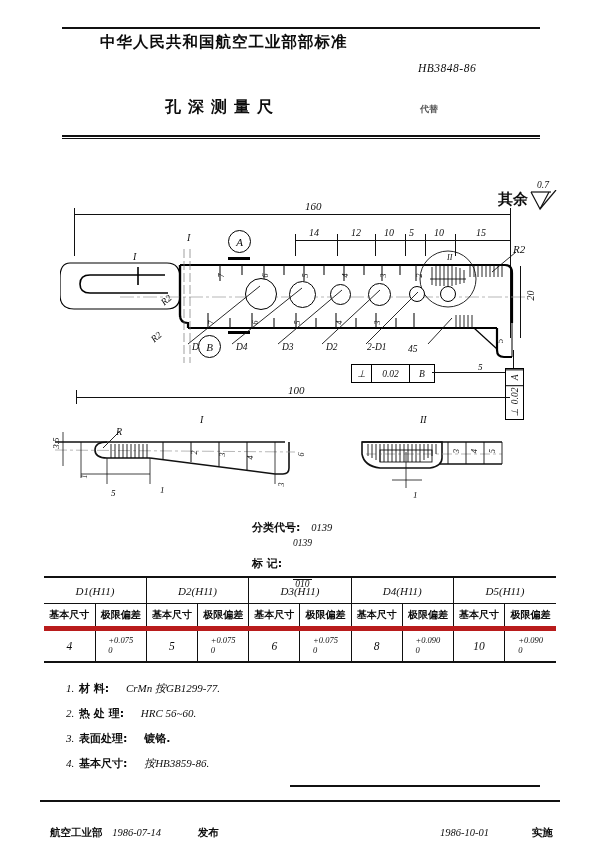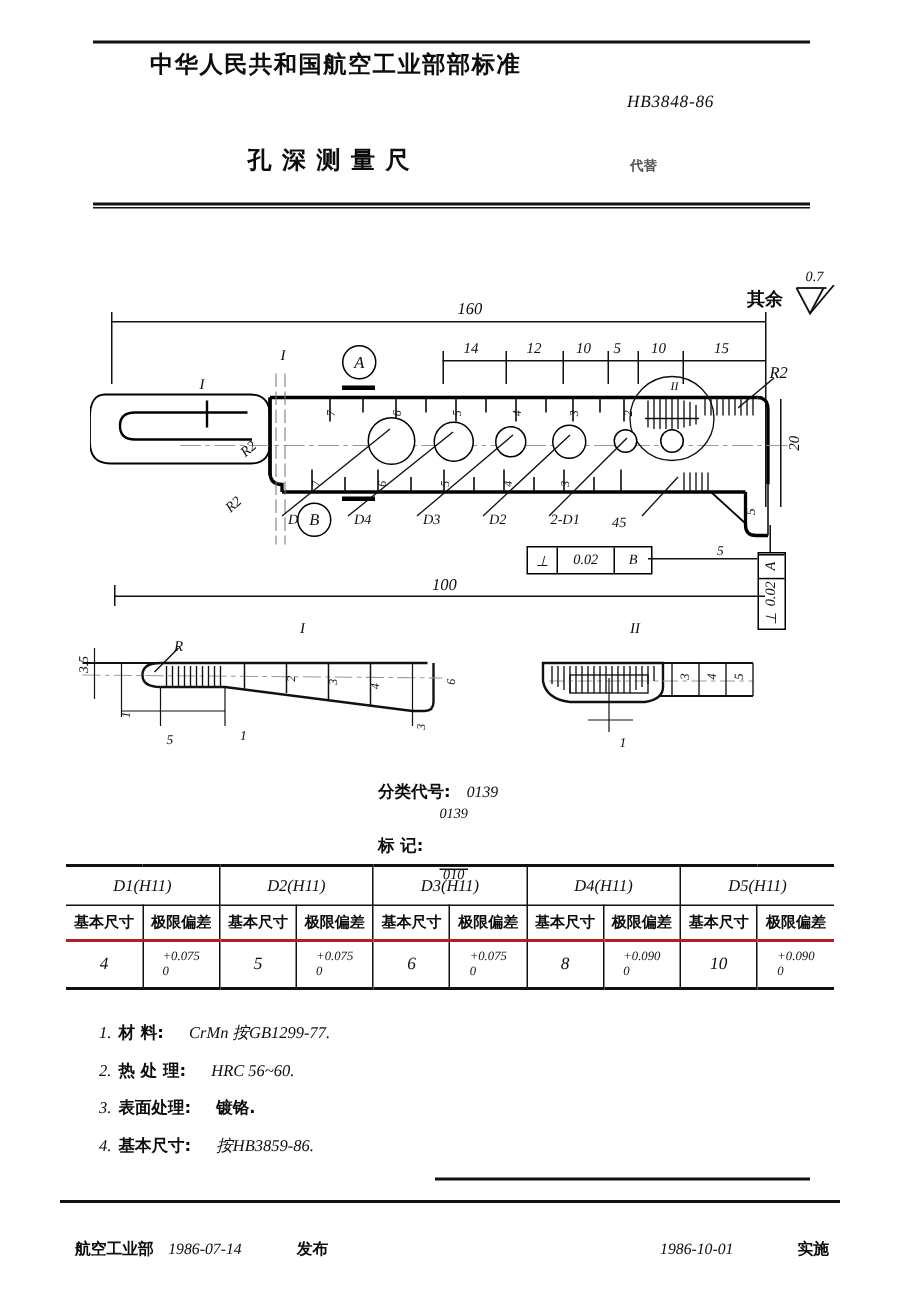--- a/index.html
+++ b/index.html
@@ -4,21 +4,21 @@
 <style>
   html,body{margin:0;padding:0;background:#ffffff;}
   body{width:600px;height:862px;position:relative;font-family:"Liberation Serif",serif;color:#0d0d0d;overflow:hidden;}
   .page{position:absolute;inset:0;width:600px;height:862px;}
 
   
   .abs{position:absolute;}
   .hline{position:absolute;background:#111;height:1px;}
   .vline{position:absolute;background:#111;width:1px;}
   .txt{position:absolute;white-space:nowrap;line-height:1;}
-  .cn{font-family:Liberation Serif, serif;font-weight:bold;}
+  .cn{font-family:Liberation Mono, monospace;font-weight:bold;}
 
   
   #hdr-rule-top{left:62px;top:27px;width:478px;height:2px;background:#111;}
   #hdr-rule-bot{left:62px;top:135px;width:478px;height:2px;background:#111;}
   #hdr-rule-bot2{left:62px;top:138px;width:478px;height:1px;background:#111;}
   .h-title{left:100px;top:36px;font-size:15.5px;letter-spacing:1px;}
   .h-std{left:418px;top:63px;font-size:11.5px;font-family:"Liberation Serif",serif;font-style:italic;letter-spacing:.5px;}
   .h-name{left:165px;top:100px;font-size:16px;letter-spacing:7px;}
   .h-sub{left:420px;top:106px;font-size:9px;color:#555;}
 
@@ -50,21 +50,21 @@
   .cls-row{position:absolute;font-size:11px;}
   .cls-lbl{font-family:"DejaVu Sans",sans-serif;font-weight:bold;font-size:11px;}
   .cls-val{font-family:"Liberation Serif",serif;font-style:italic;font-size:10.5px;}
   .frac{display:inline-block;text-align:center;vertical-align:middle;font-style:italic;font-size:9.5px;line-height:1.05;}
   .frac .den{border-top:1px solid #111;margin-top:30px;}
 
   
   #tbl{position:absolute;left:44px;top:576px;width:512px;border-collapse:collapse;}
   #tbl td,#tbl th{border-left:1px solid #111;border-right:1px solid #111;text-align:center;padding:0;}
   #tbl .grp{font-family:"Liberation Serif",serif;font-style:italic;font-size:11px;height:25px;border-bottom:1px solid #111;}
-  #tbl .sub{font-family:Liberation Sans, sans-serif;font-weight:bold;font-size:10px;height:22px;border-bottom:2px solid #b91c1c;}
+  #tbl .sub{font-family:Liberation Sans, sans-serif;font-weight:bold;font-size:10px;height:22px;border-bottom:5px solid #b91c1c;}
   #tbl .val{font-family:"Liberation Serif",serif;font-style:italic;font-size:11.5px;height:30px;}
   #tbl .edge-t{border-top:2px solid #111;margin-top:32px;}
   #tbl .edge-b{border-bottom:2px solid #111;}
   .dev{display:inline-block;text-align:left;font-size:8.5px;font-style:italic;line-height:1.15;}
 
   
   .note{position:absolute;font-size:11px;white-space:nowrap;}
   .note .n-lbl{font-family:"DejaVu Sans",sans-serif;font-weight:bold;font-size:11px;}
   .note .n-val{font-family:"Liberation Serif",serif;font-style:italic;font-size:11px;}
   #note-rule{left:290px;top:785px;width:250px;height:2px;background:#111;}
@@ -85,21 +85,21 @@
   <div class="hline" id="hdr-rule-top"></div>
   <div class="txt h-title cn">中华人民共和国航空工业部部标准</div>
   <div class="txt h-std">HB3848-86</div>
   <div class="txt h-name cn">孔深测量尺</div>
   <div class="txt h-sub cn">代替</div>
   <div class="hline" id="hdr-rule-bot"></div>
   <div class="hline" id="hdr-rule-bot2"></div>
 
   <div id="drawing">
 
-    <div class="txt cn" style="left:498px;top:43px;font-size:12px;">其余</div>
+    <div class="txt cn" style="left:498px;top:43px;font-size:15px;">其余</div>
     <div class="rough" style="left:537px;top:30px;">0.7</div>
     <svg class="abs" style="left:530px;top:40px;" width="30" height="22">
       <polyline points="1,2 10,19 19,2" fill="none" stroke="#111" stroke-width="1.2"></polyline>
       <line x1="10" y1="19" x2="26" y2="0" stroke="#111" stroke-width="1.2"></line>
       <line x1="1" y1="2" x2="21" y2="2" stroke="#111" stroke-width="1.2"></line>
     </svg>
 
     <div class="dimline" style="left:74px;top:64px;width:436px;"></div>
     <div class="extline" style="left:74px;top:58px;height:48px;"></div>
     <div class="extline" style="left:510px;top:58px;height:130px;"></div>

